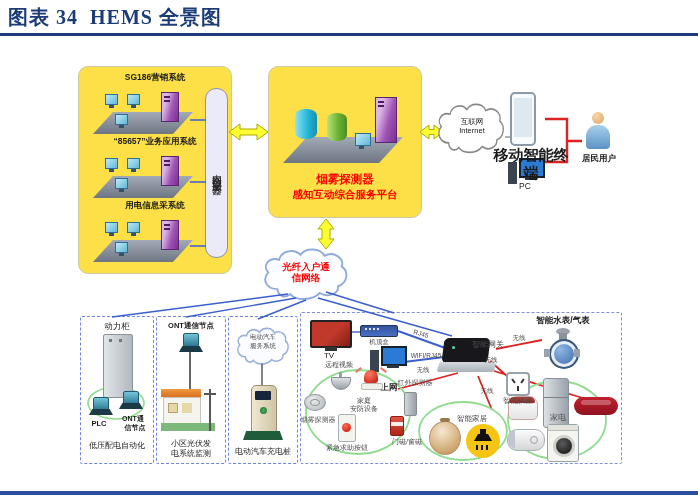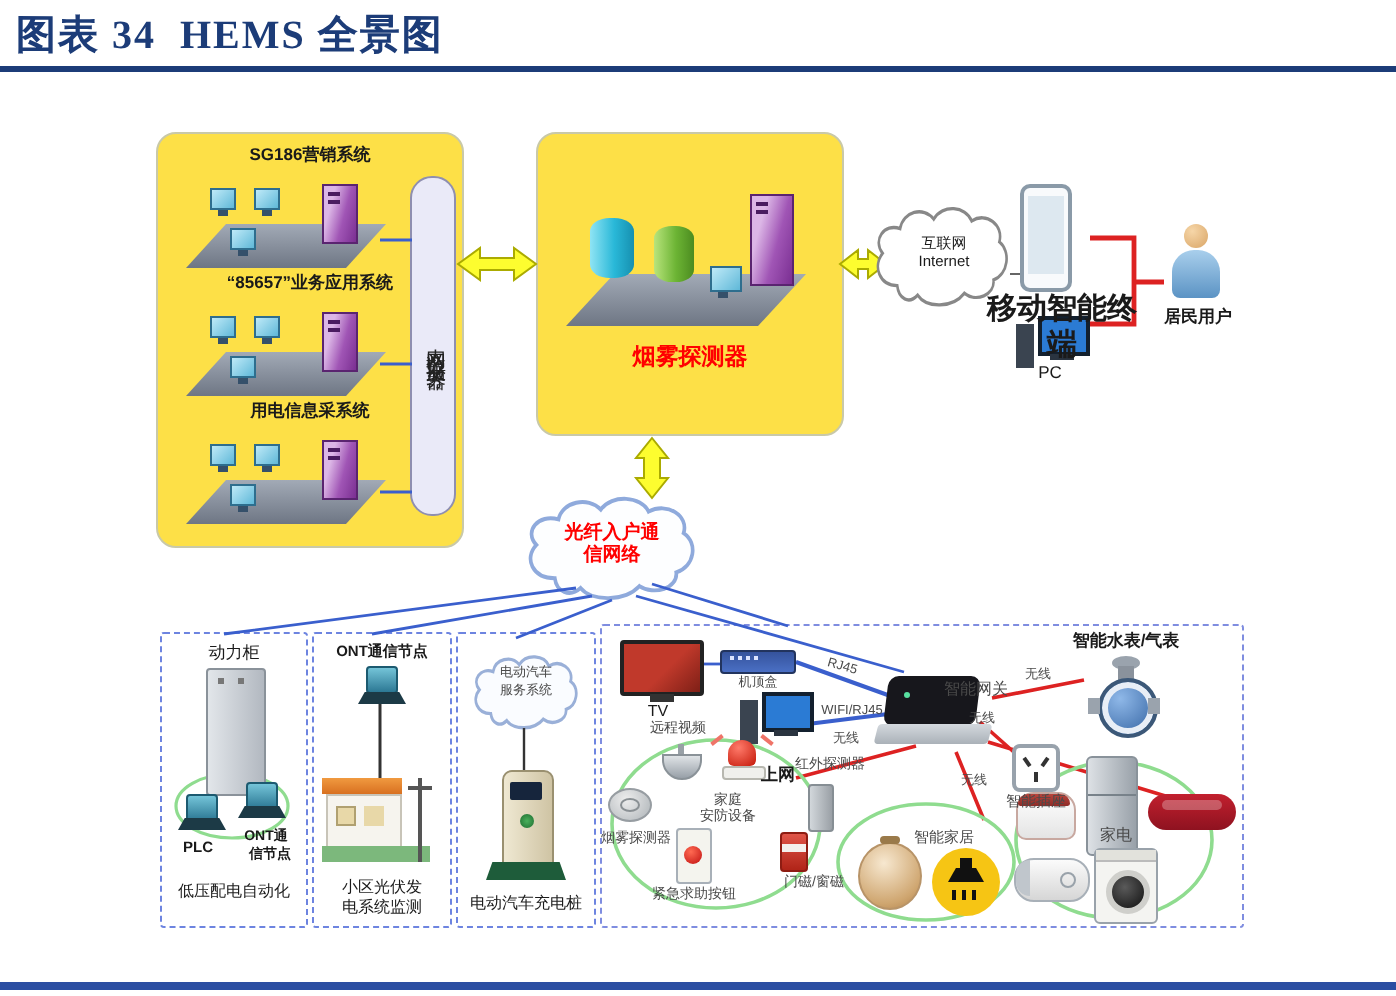--- a/index.html
+++ b/index.html
@@ -148,20 +148,21 @@
 
   <div class="ybox" style="left:268px;top:66px;width:152px;height:150px;">
     <div class="icon" style="left:14px;top:22px;width:124px;height:80px;">
       <div class="abs plat" style="left:0;top:48px;width:120px;height:26px;"></div>
       <div class="abs cyl cy" style="left:12px;top:20px;width:22px;height:30px;"></div>
       <div class="abs cyl gn" style="left:44px;top:24px;width:20px;height:28px;"></div>
       <div class="abs tower" style="left:92px;top:8px;width:20px;height:44px;"></div>
       <div class="abs minipc" style="left:72px;top:44px;width:14px;height:11px;"></div>
     </div>
     <div class="lbl b red" style="left:0;top:106px;width:152px;font-size:11.5px;">烟雾探测器</div>
+    <div class="lbl b red" style="left:0;top:121px;width:152px;font-size:10.5px;">感知互动综合服务平台</div>
   </div>
 
   <div class="dbox" style="left:156px;top:316px;width:68px;height:146px;">
     <div class="lbl b" style="left:0;top:4px;width:68px;font-size:7.5px;">ONT通信节点</div>
     <div class="icon dev" style="left:22px;top:16px;width:24px;height:19px;">
         <div class="unit"></div>
         <div class="dbase"></div>
       </div>
     <div class="icon house" style="left:4px;top:72px;width:56px;height:48px;">
       <div class="banner"></div>

